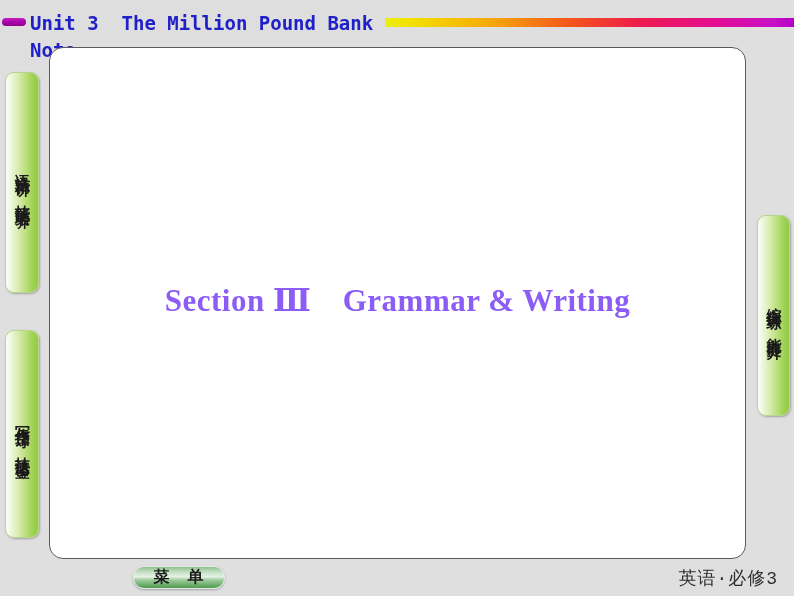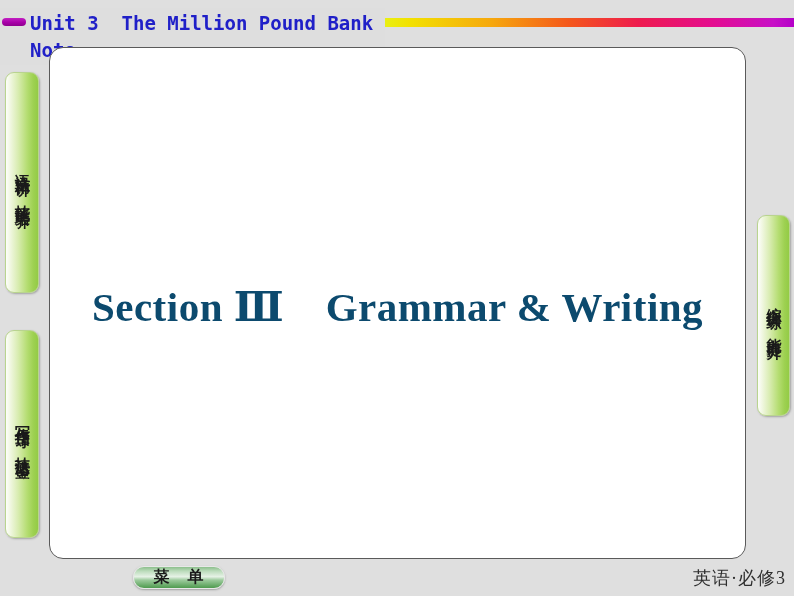--- a/index.html
+++ b/index.html
@@ -89,22 +89,22 @@
   }
 
   .slide-title {
     position: absolute;
     left: 0;
     top: 232px;
     width: 100%;
     text-align: center;
     font-family: "Liberation Serif", "DejaVu Serif", serif;
     font-weight: bold;
-    font-size: 41px;
-    color: #0c4a6e;
+    font-size: 31px;
+    color: #8b5cf6;
     letter-spacing: 0.5px;
     white-space: pre;
   }
 
   
   .side-tab {
     position: absolute;
     border-radius: 9px;
     background: linear-gradient(to right,
         #fdfefb 0%,
@@ -165,23 +165,23 @@
     font-family: "DejaVu Sans", sans-serif;
     font-size: 16px;
     font-weight: bold;
     color: #1a1a1a;
     letter-spacing: 1px;
     white-space: pre;
   }
 
   .footer-book {
     position: absolute;
-    right: 8px;
+    right: 16px;
     top: 566px;
-    font-family: Liberation Serif, serif;
+    font-family: Liberation Mono, monospace;
     font-size: 18px;
     color: #2f2f2f;
     letter-spacing: 1px;
     white-space: pre;
   }
 </style>
 </head>
 <body>
 
 <div id="slide">

